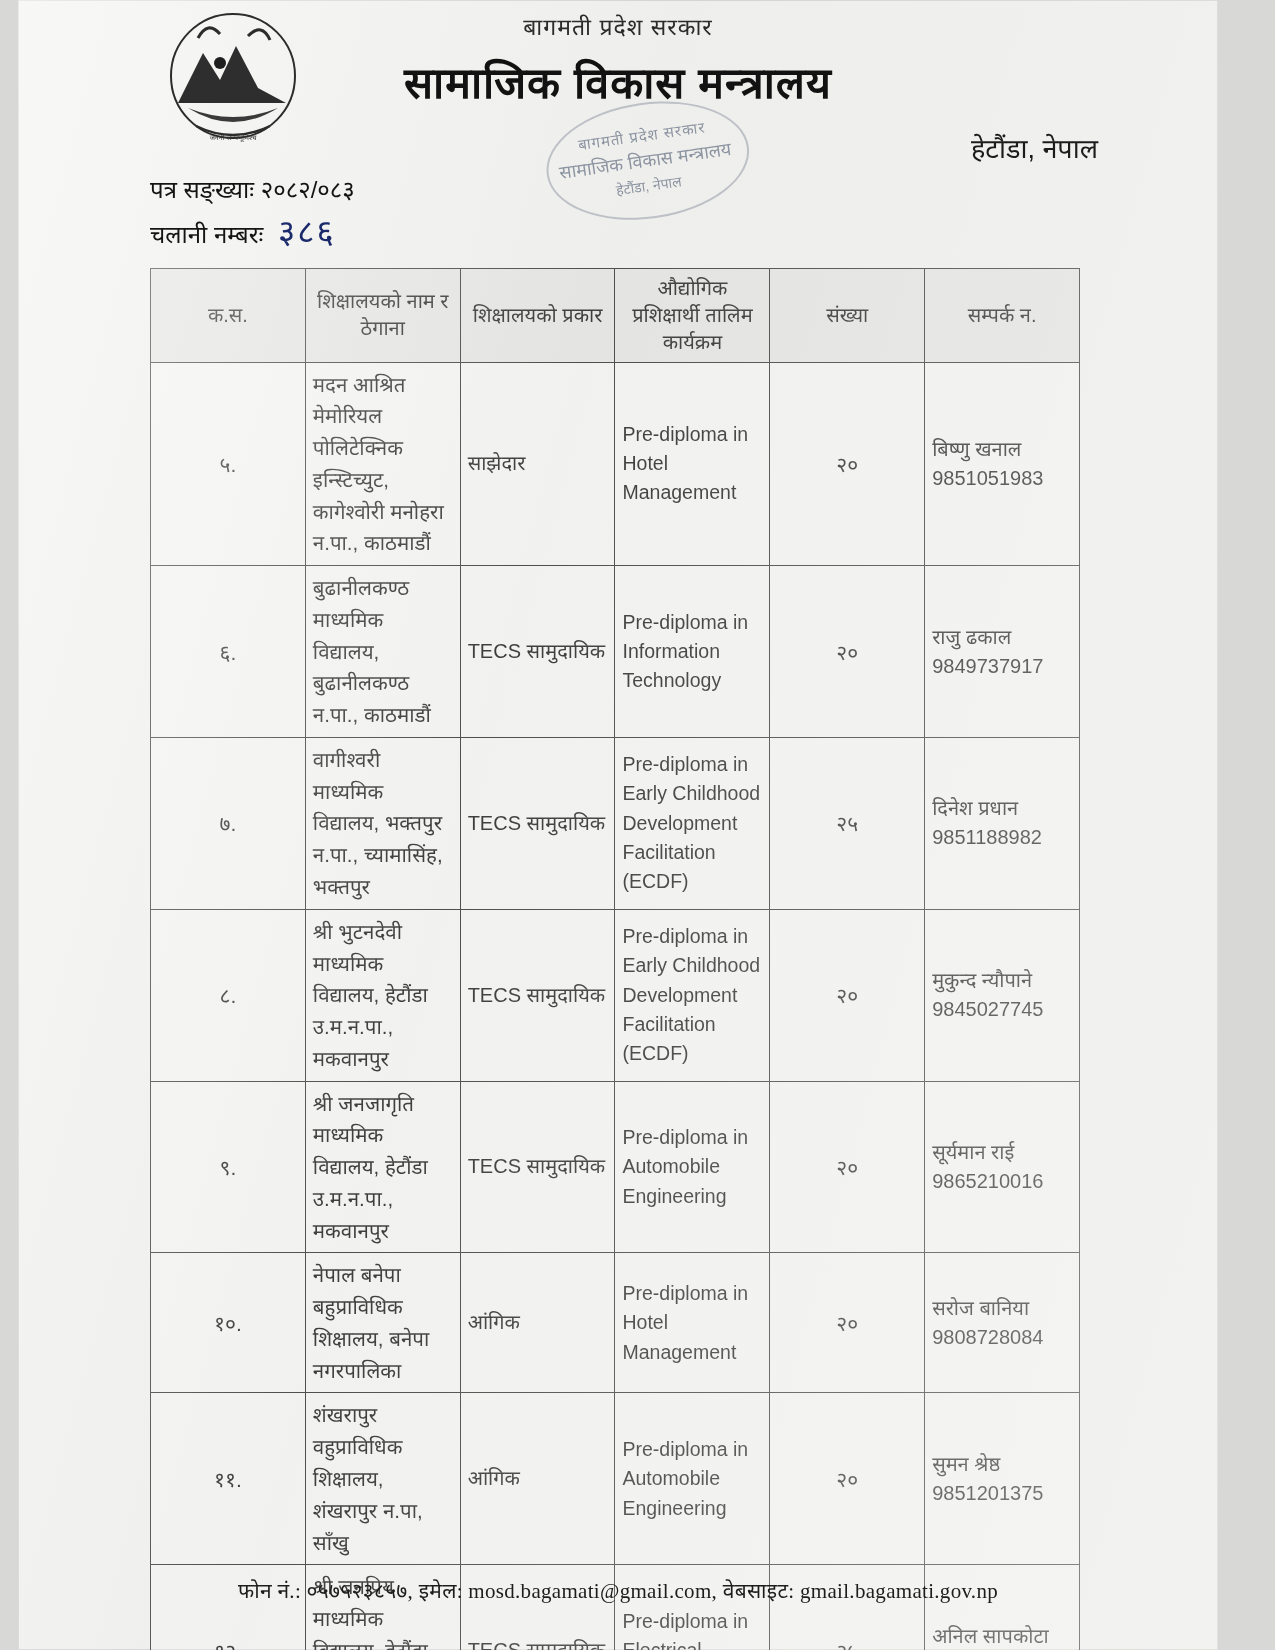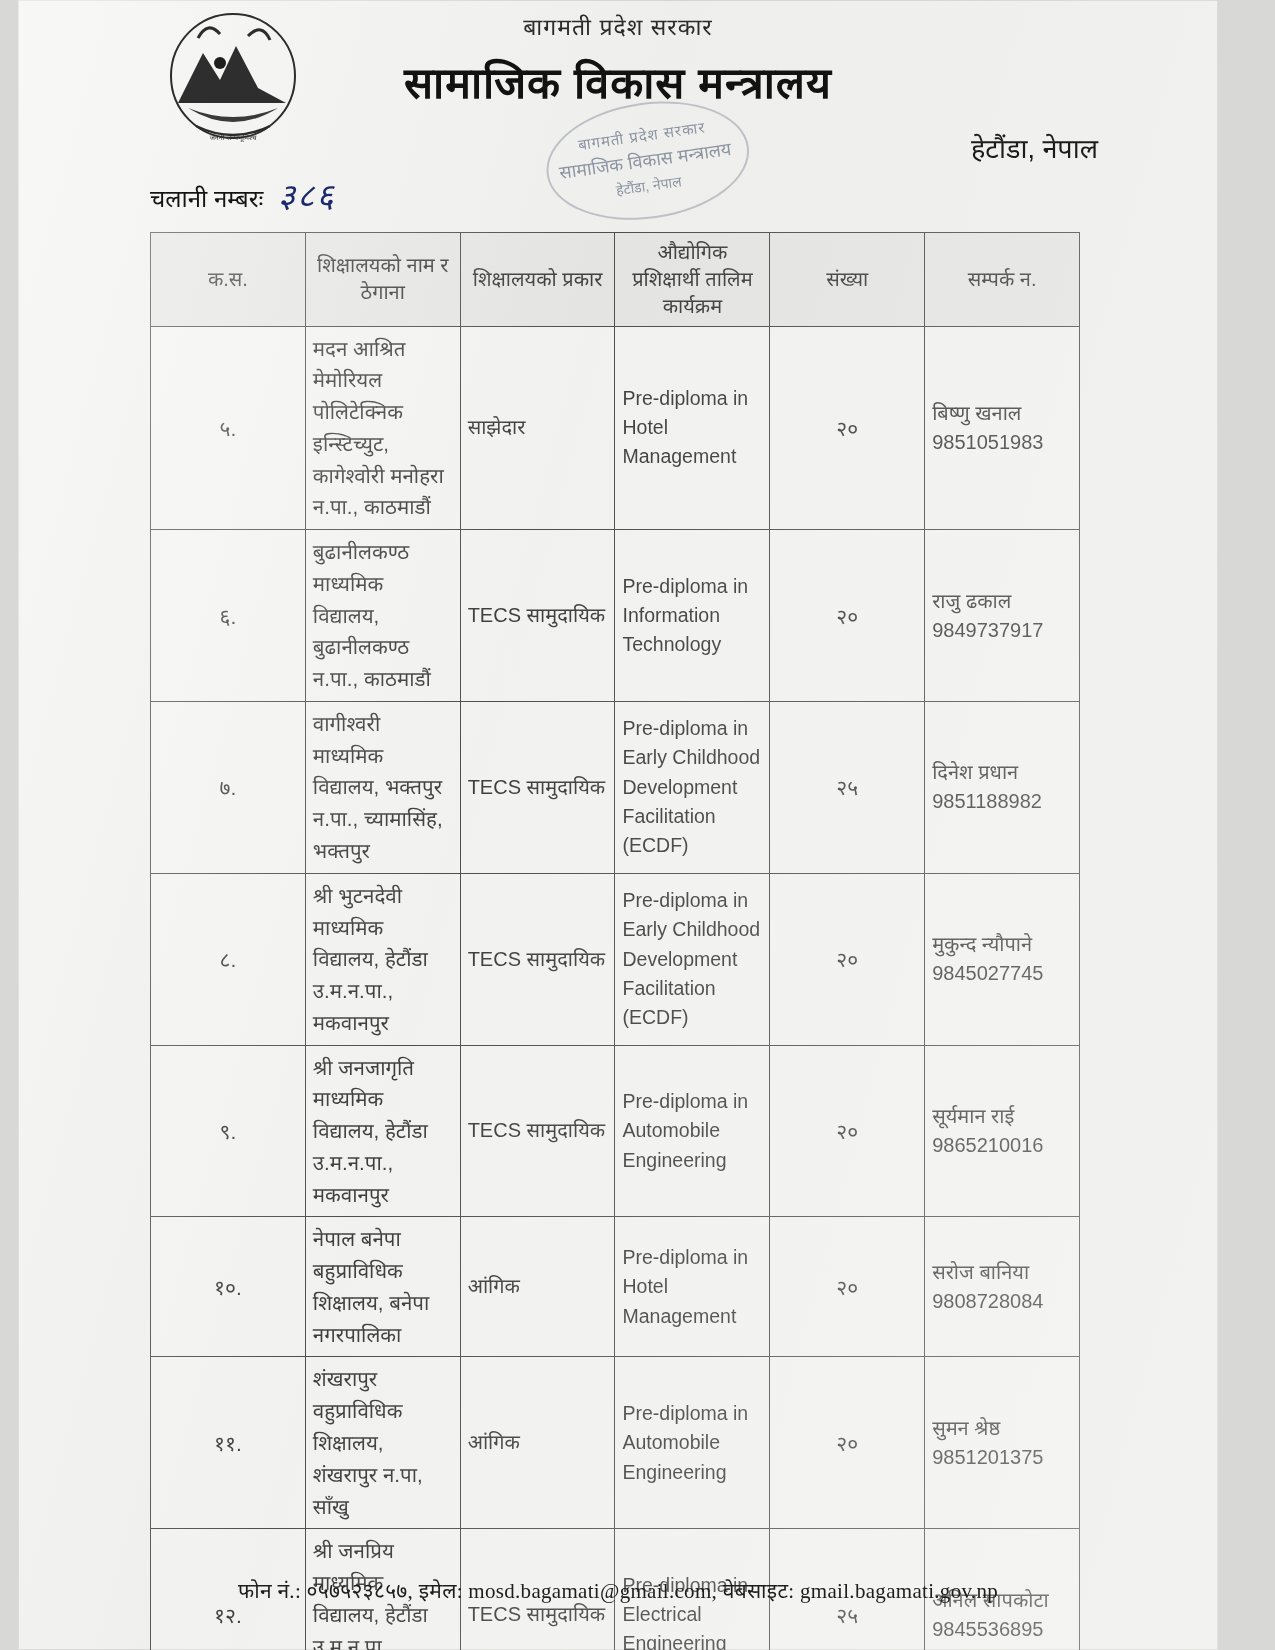--- a/index.html
+++ b/index.html
@@ -94,21 +94,20 @@
     margin-left: 132px;
     font-family: "Liberation Sans", sans-serif;
     font-size: 24px;
     color: #141414;
     line-height: 1.5;
     text-align: left;
   }
   .refblock .num-hand {
     font-family: "Liberation Serif", serif;
     font-size: 33px;
-    font-style: italic;
     color: #1b2a6b;
     margin-left: 8px;
     letter-spacing: 2px;
   }
   
   table.main {
     border-collapse: collapse;
     margin: 10px 0 0 132px;
     width: 930px;
     table-layout: fixed;
@@ -203,20 +202,24 @@
 
     <div class="stamp">
       <div class="ring"></div>
       <div class="s1">बागमती प्रदेश सरकार</div>
       <div class="s2">सामाजिक विकास मन्त्रालय</div>
       <div class="s3">हेटौंडा, नेपाल</div>
     </div>
 
     <div class="refblock">
       <div>
+        <span>पत्र सङ्ख्याः</span>
+        <span>२०८२/०८३</span>
+      </div>
+      <div>
         <span>चलानी नम्बरः</span>
         <span class="num-hand">३८६</span>
       </div>
     </div>
   </div>
 
   <table class="main">
     <thead>
       <tr>
         <th>क.स.</th>

